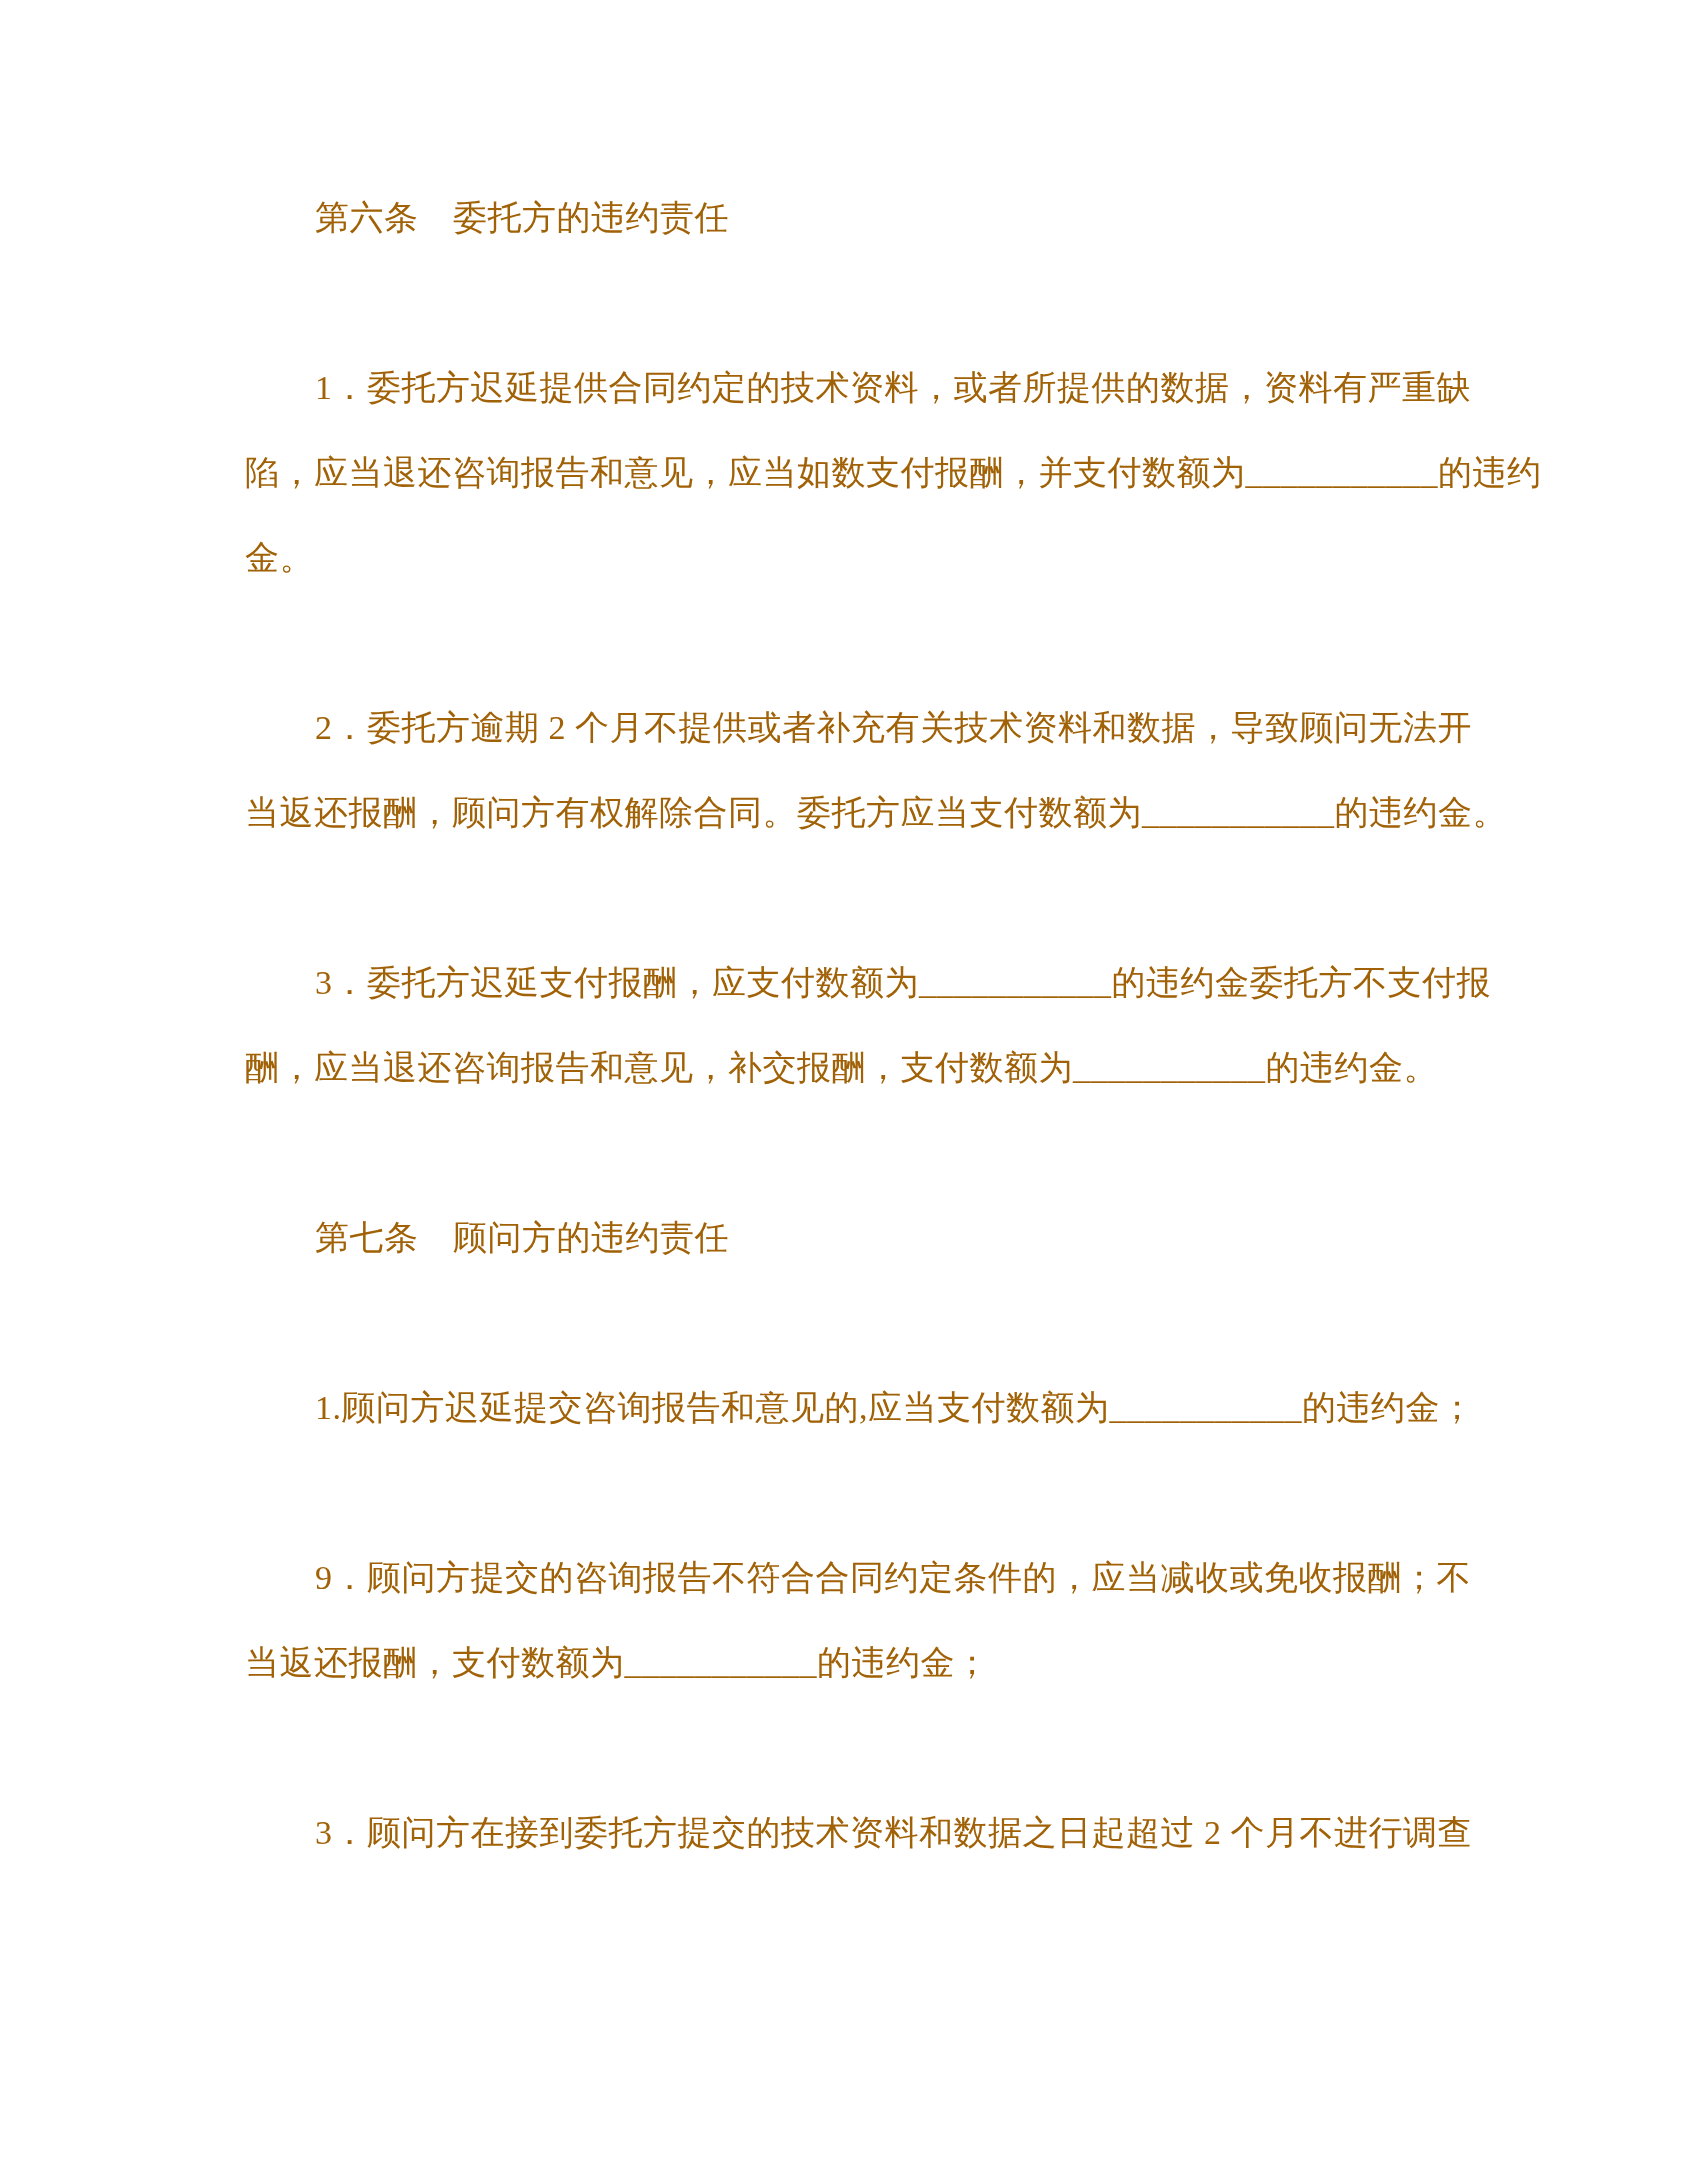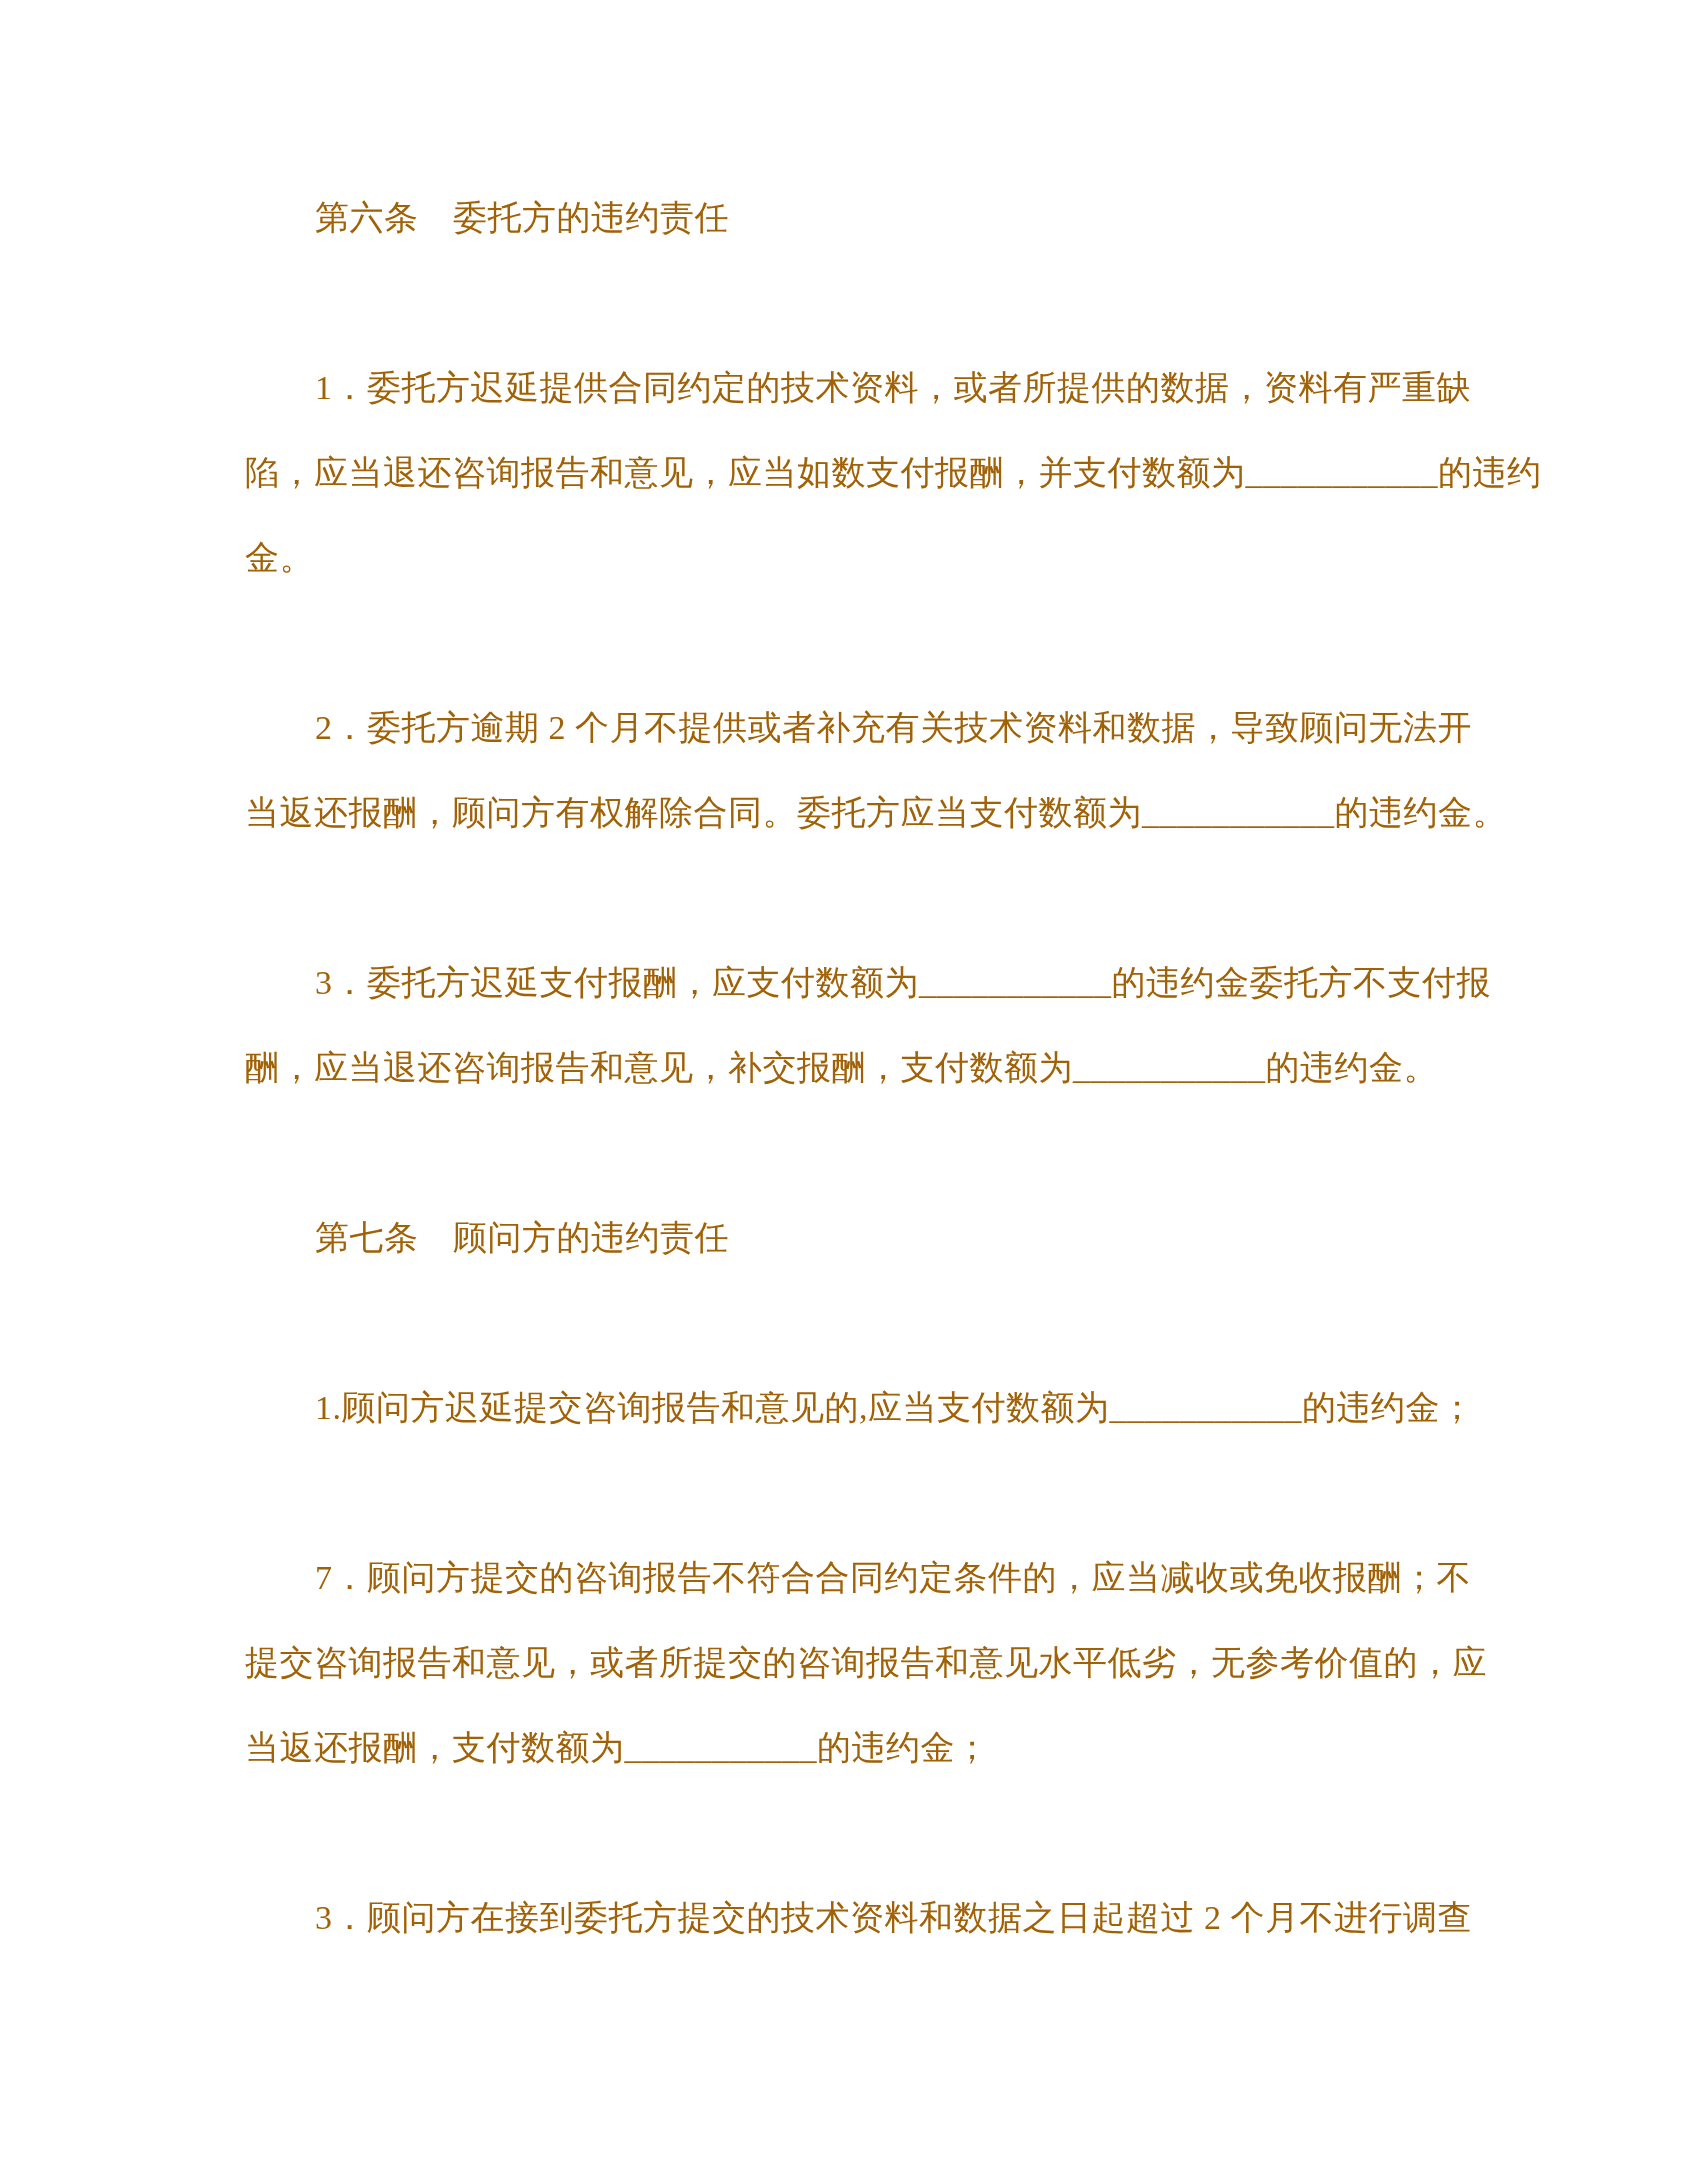--- a/index.html
+++ b/index.html
@@ -55,21 +55,20 @@
       <div class="line indent">3．委托方迟延支付报酬，应支付数额为___________的违约金委托方不支付报</div>
       <div class="line">酬，应当退还咨询报告和意见，补交报酬，支付数额为___________的违约金。</div>
     </div>
     <div class="block heading">
       <div class="line indent">第七条　顾问方的违约责任</div>
     </div>
     <div class="block paragraph">
       <div class="line indent">1.顾问方迟延提交咨询报告和意见的,应当支付数额为___________的违约金；</div>
     </div>
     <div class="block paragraph">
-      <div class="line indent">7．顾问方提交的咨询报告不符合合同约定条件的，应当减收或免收报酬；不</div>
-      <div class="line">提交咨询报告和意见，或者所提交的咨询报告和意见水平低劣，无参考价值的，应</div>
+      <div class="line indent">9．顾问方提交的咨询报告不符合合同约定条件的，应当减收或免收报酬；不</div>
       <div class="line">当返还报酬，支付数额为___________的违约金；</div>
     </div>
     <div class="block paragraph">
       <div class="line indent">3．顾问方在接到委托方提交的技术资料和数据之日起超过 2 个月不进行调查</div>
     </div>
   </div>
 
 
 </body></html>

